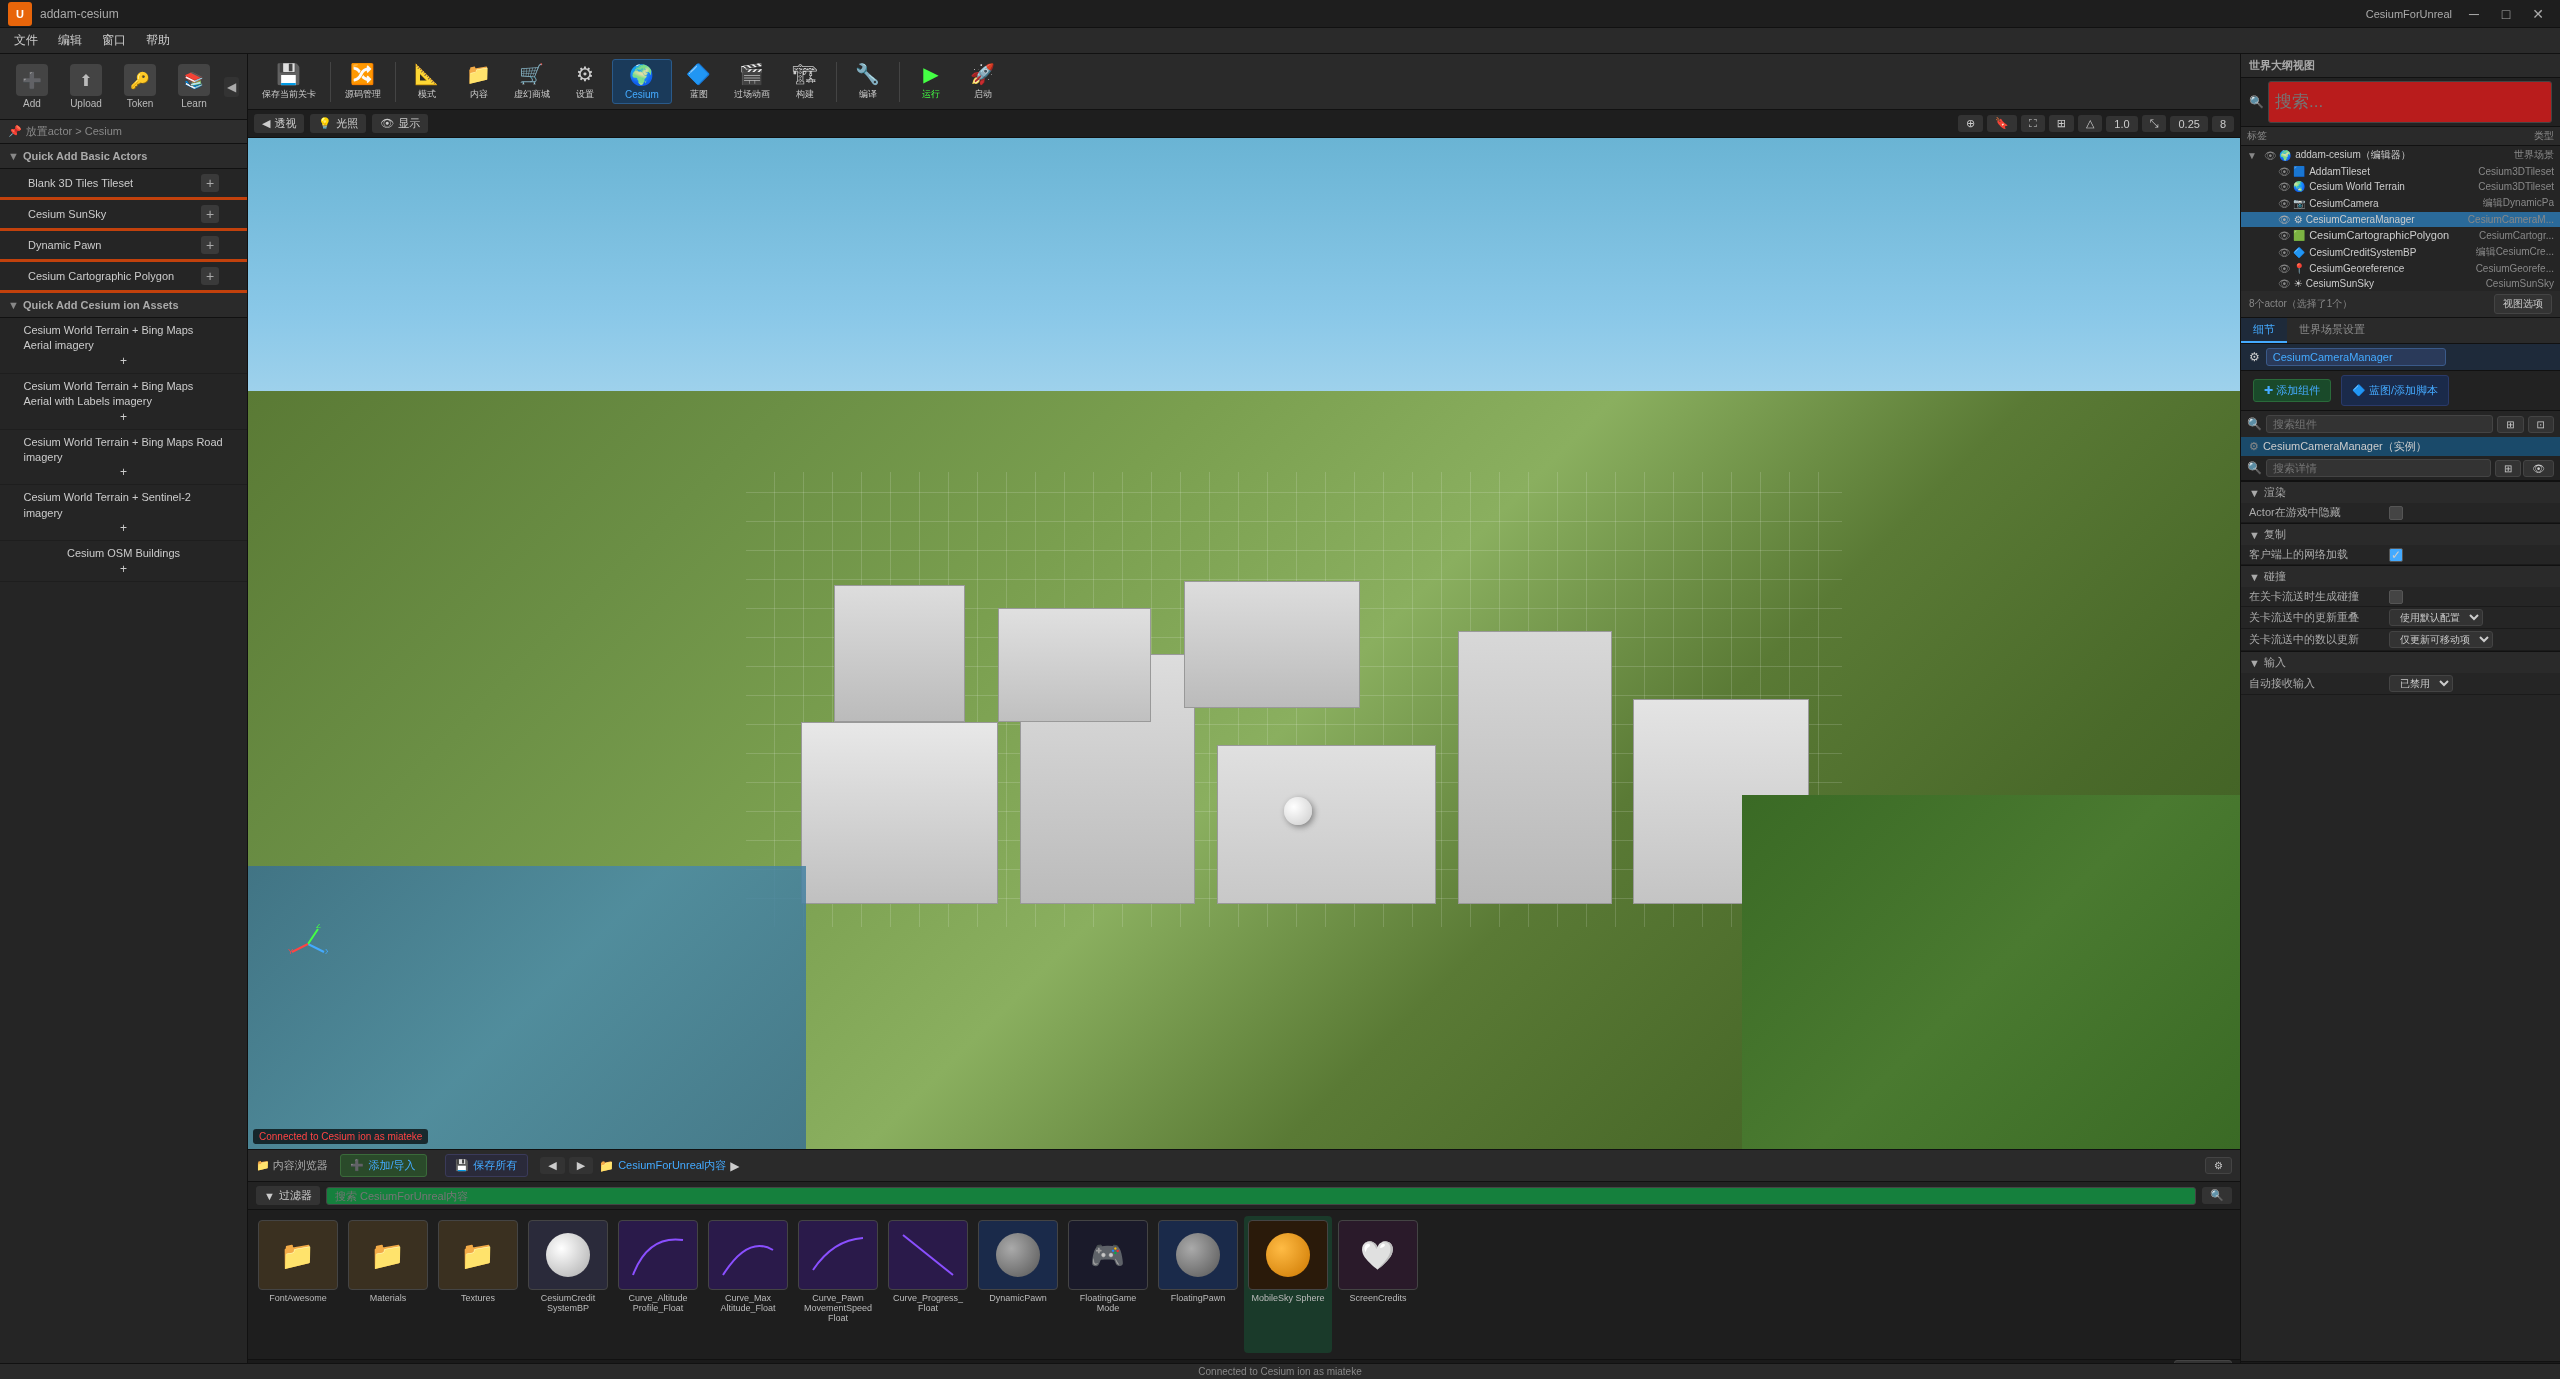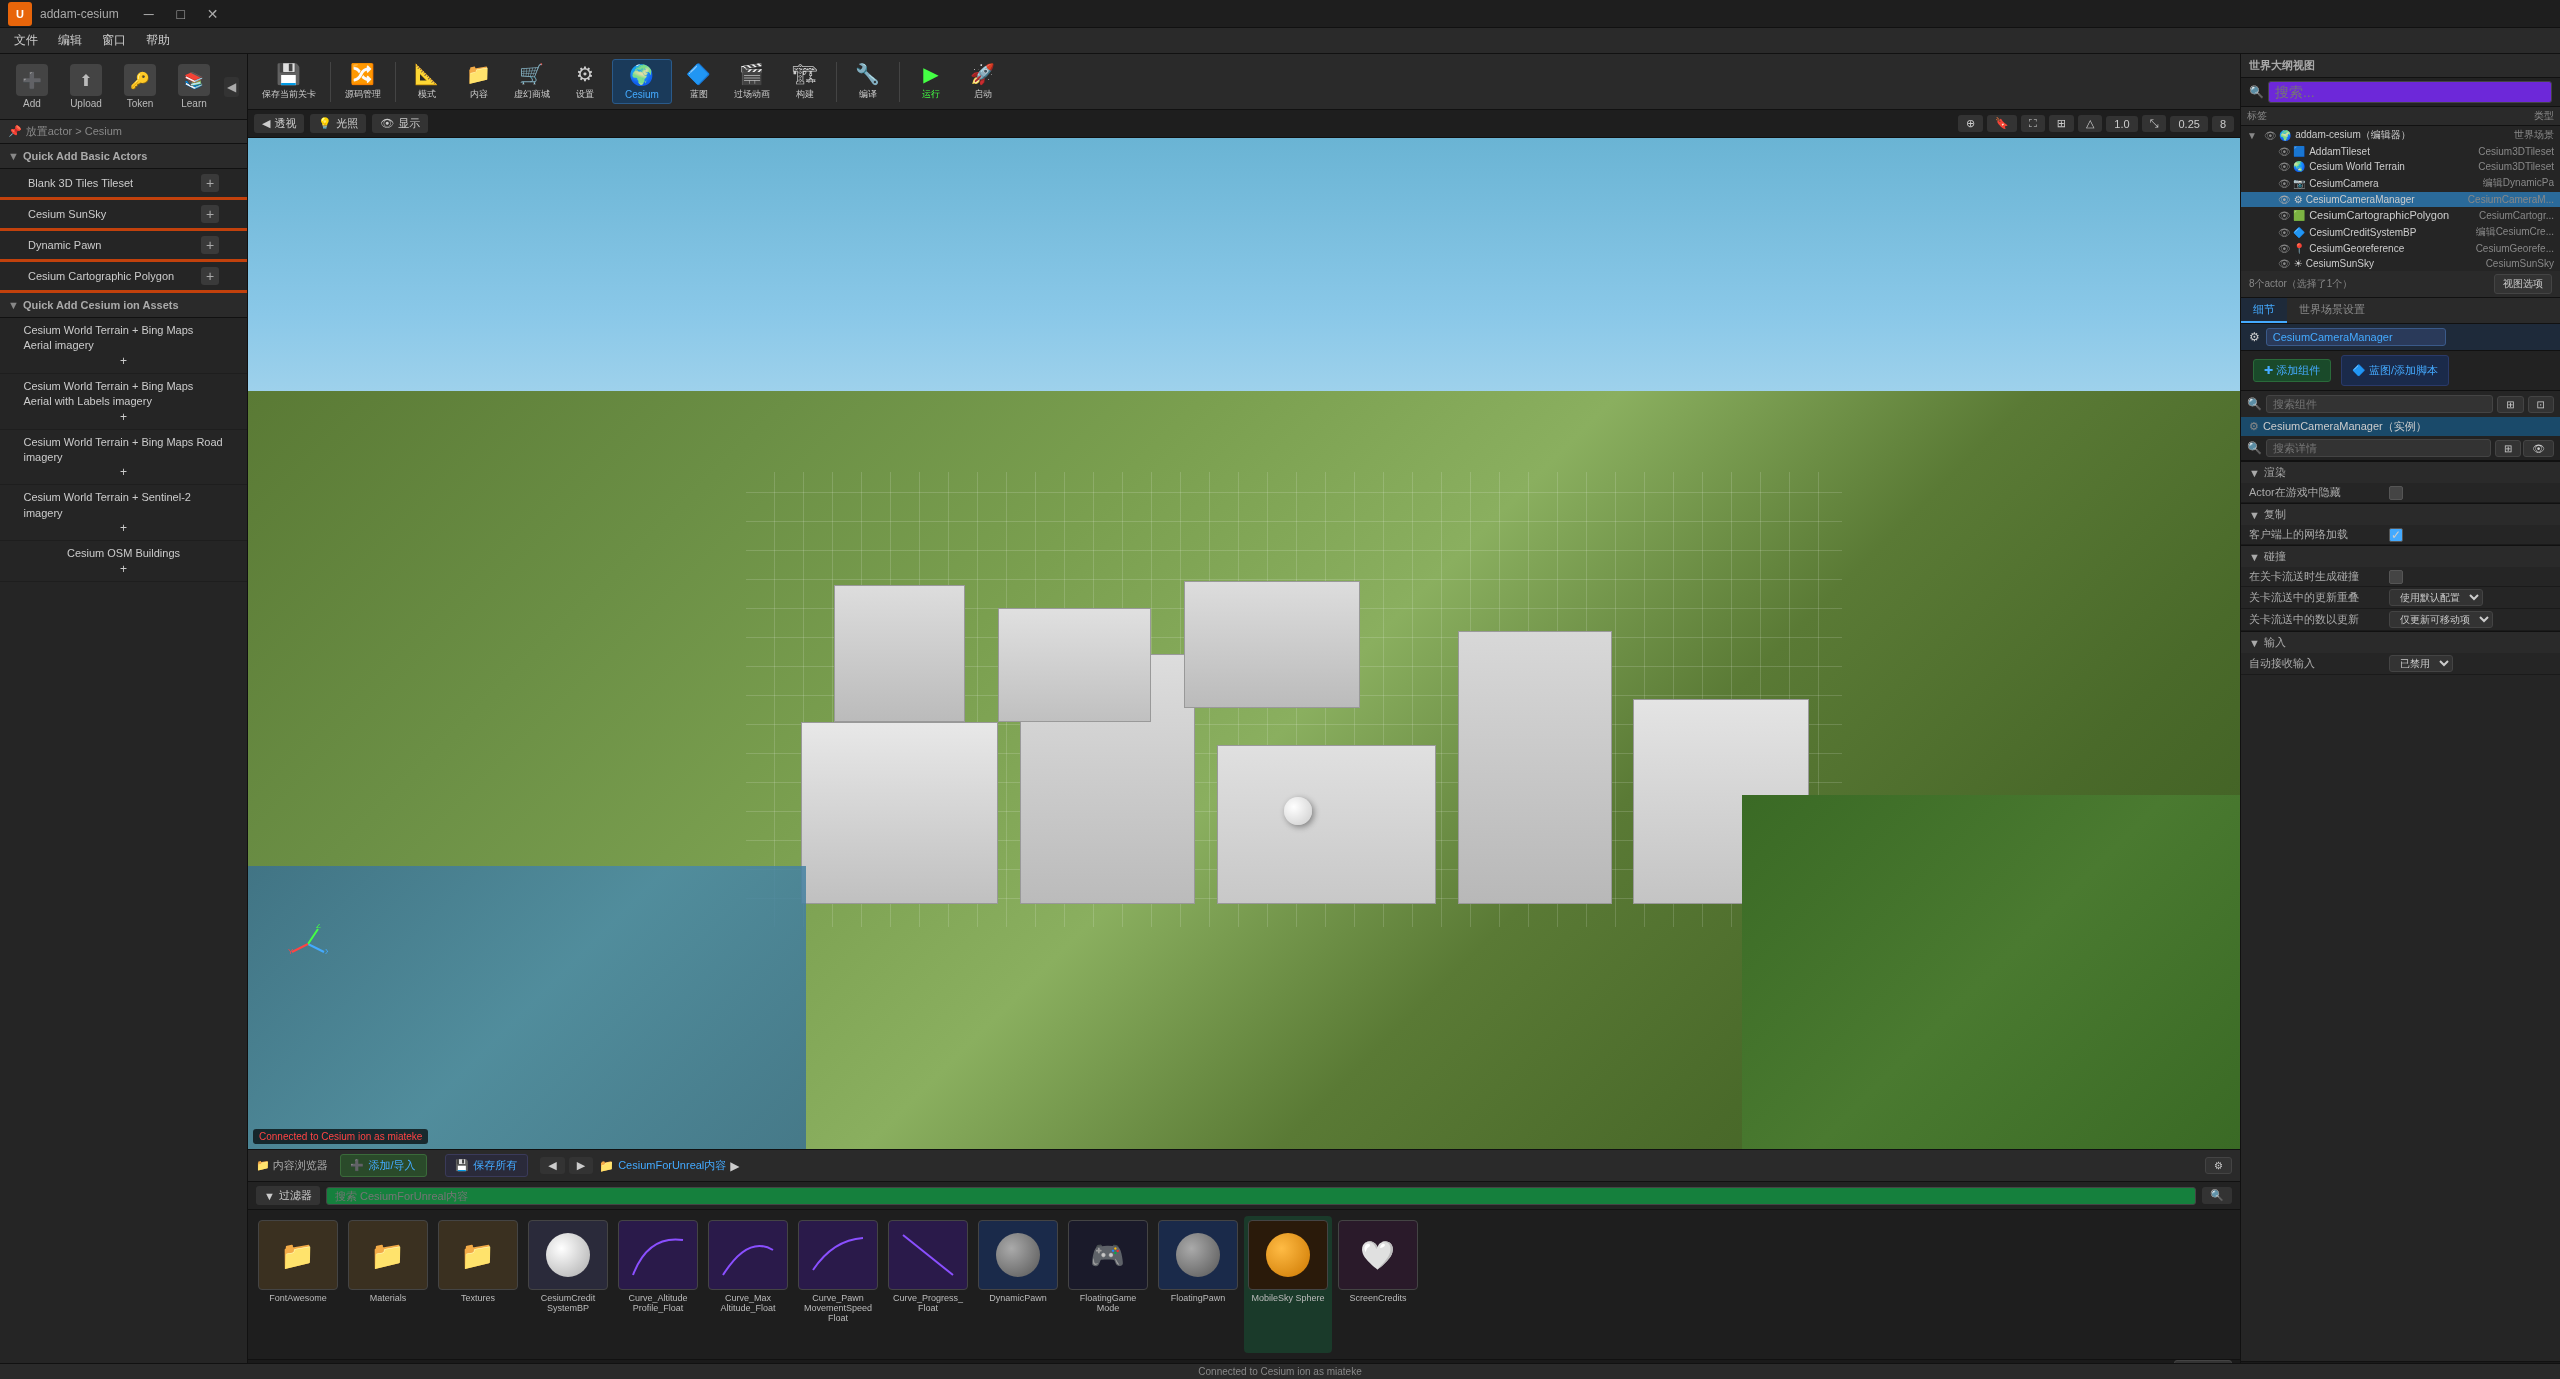--- a/index.html
+++ b/index.html
@@ -136,20 +136,23 @@
 
     
     .view-opts-btn { background: #333; border: 1px solid #444; color: #ccc; padding: 2px 8px; border-radius: 3px; font-size: 10px; cursor: pointer; }
   </style>
 </head>
 <body>
 
 <div id="titlebar">
   <div class="logo">U</div>
   <span style="color:#aaa;font-size:12px;margin-right:16px;">addam-cesium</span>
+  <div style="flex:1;display:flex;gap:2px;">
+    <span style="margin-left:auto;color:#aaa;font-size:11px;padding-right:8px;">CesiumForUnreal</span>
+  </div>
   <div class="win-controls">
     <div class="win-btn">─</div>
     <div class="win-btn">□</div>
     <div class="win-btn close">✕</div>
   </div>
 </div>
 
 <div id="menubar">
   <div class="menu-item">文件</div>
   <div class="menu-item">编辑</div>
@@ -495,21 +498,21 @@
   </div>
 
   <div id="right-panel">
 
     <div id="rp-header">
       <span style="font-size:11px;color:#aaa;font-weight:bold;">世界大纲视图</span>
     </div>
 
     <div id="rp-search">
       <span style="color:#888;">🔍</span>
-      <input type="text" style="flex: 1 1 0%; background: #6d28d9; border: 1px solid rgb(68, 68, 68); color: rgb(204, 204, 204); padding: 2px 6px; border-radius: 3px; font-size: 14px; outline: none;" placeholder="搜索...">
+      <input type="text" style="flex: 1 1 0%; background: #b91c1c; border: 1px solid rgb(68, 68, 68); color: rgb(204, 204, 204); padding: 10px 6px; border-radius: 3px; font-size: 17px; outline: none;" placeholder="搜索...">
     </div>
 
     <div class="col-headers">
       <span class="col-label">标签</span>
       <span class="col-type">类型</span>
     </div>
 
     <div style="max-height:220px;overflow-y:auto;">
 
       <div class="tree-item">

